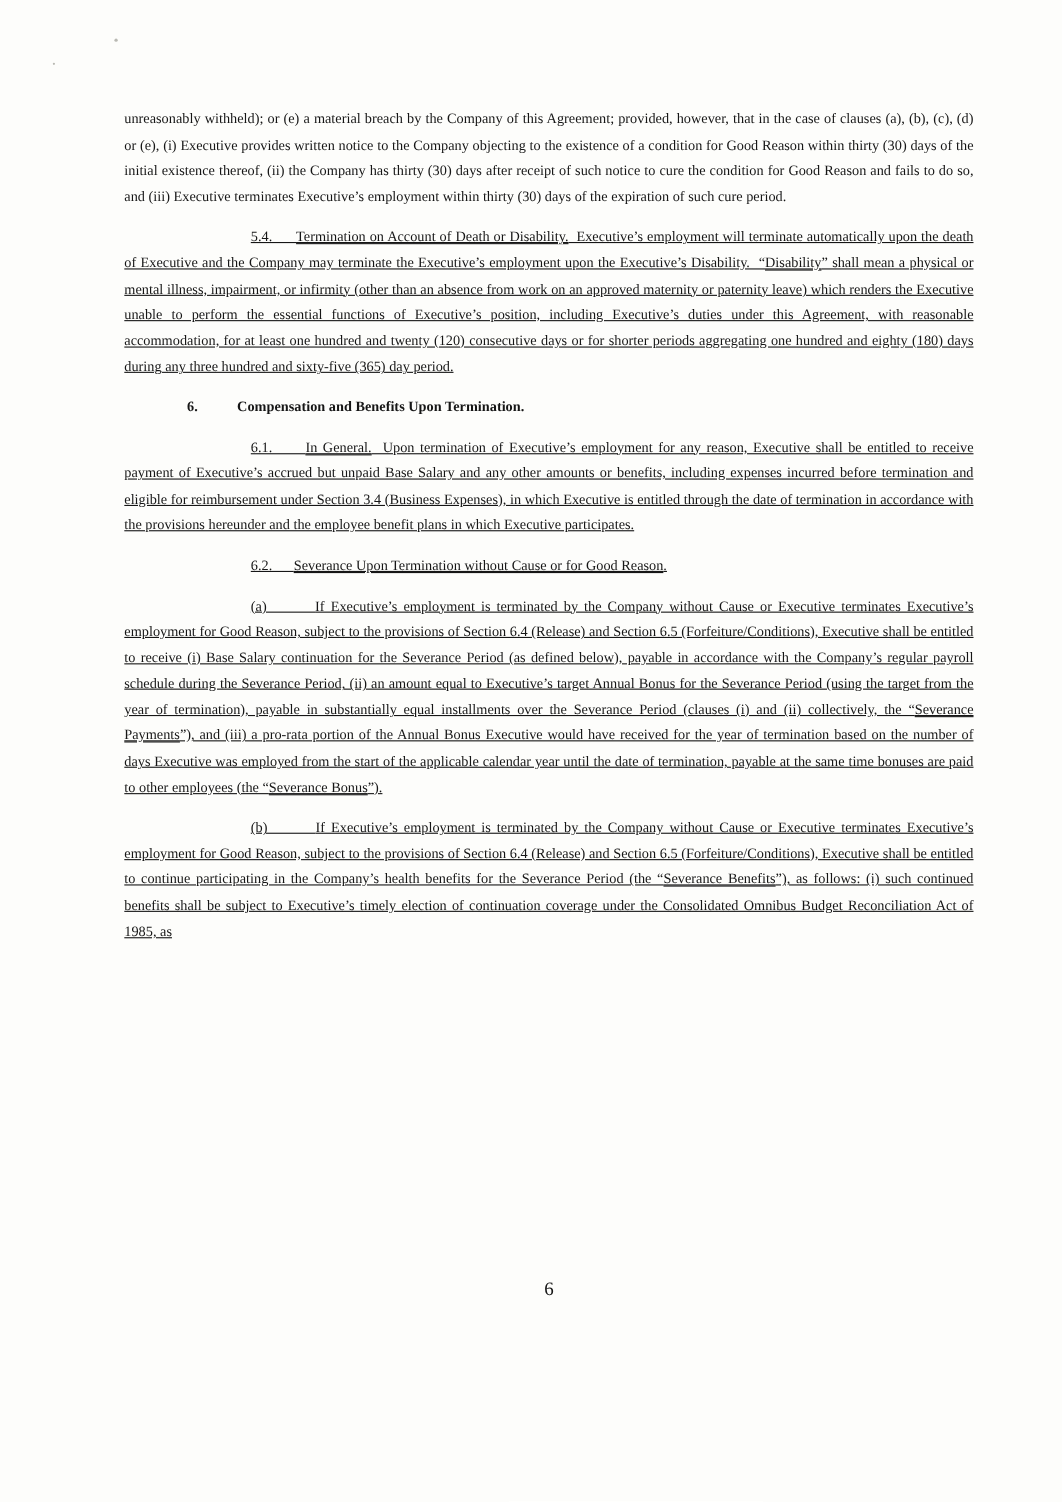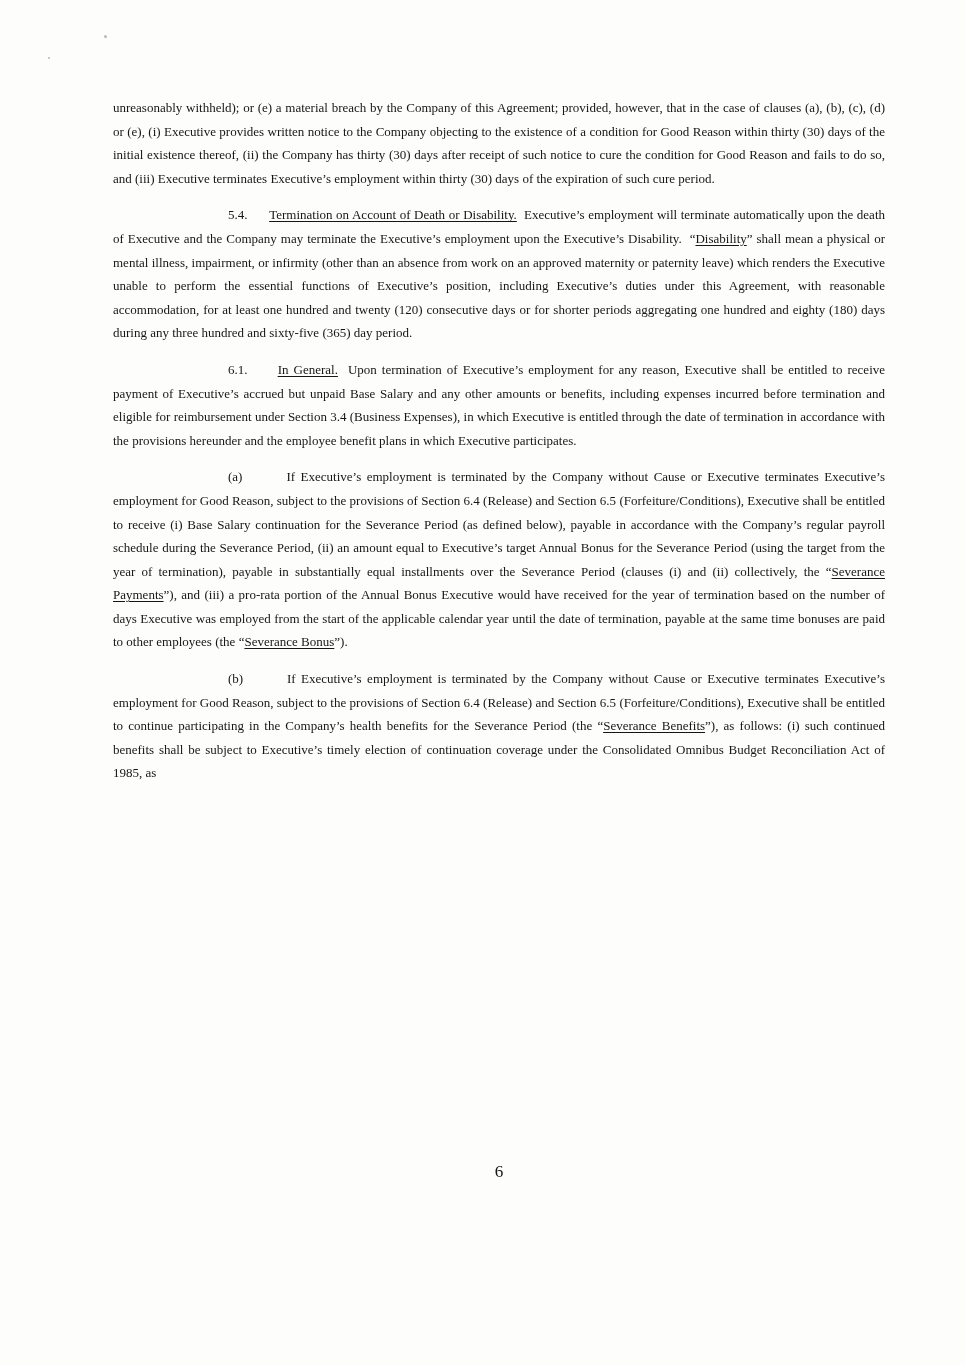--- a/index.html
+++ b/index.html
@@ -22,21 +22,21 @@
     width: 772px;
     font-family: "Liberation Serif", "DejaVu Serif", serif;
     font-size: 13px;
     line-height: 23.6px;
     color: #161616;
   }
   .para {
     margin: 0 0 13px 0;
     text-align: justify;
   }
-  .ind   { text-indent: 115px; }
+  .ind   { text-indent: 115px; text-decoration: underline; }
   .ind-h { text-indent: 57px; }
   .b { font-weight: bold; }
   .u { text-decoration: underline; text-underline-offset: 2px; }
   .page-number {
     position: absolute;
     left: 113px;
     width: 772px;
     top: 1162px;
     text-align: center;
     font-family: "Liberation Serif", "DejaVu Serif", serif;
@@ -55,19 +55,21 @@
 </head>
 <body>
 
 <div class="page">
   <span class="speck speck-1"></span>
   <span class="speck speck-2"></span>
 
   <div class="content">
     <p class="para"><span>unreasonably withheld); or (e) a material breach by the Company of this Agreement; provided, however, that in the case of clauses (a), (b), (c), (d) or (e), (i) Executive provides written notice to the Company objecting to the existence of a condition for Good Reason within thirty (30) days of the initial existence thereof, (ii) the Company has thirty (30) days after receipt of such notice to cure the condition for Good Reason and fails to do so, and (iii) Executive terminates Executive’s employment within thirty (30) days of the expiration of such cure period.</span></p>
     <p class="para ind"><span>5.4.&nbsp;&nbsp;&nbsp;&nbsp;&nbsp;&nbsp;</span><span class="u">Termination on Account of Death or Disability.</span><span>&nbsp; Executive’s employment will terminate automatically upon the death of Executive and the Company may terminate the Executive’s employment upon the Executive’s Disability.&nbsp; “</span><span class="u">Disability</span><span>” shall mean a physical or mental illness, impairment, or infirmity (other than an absence from work on an approved maternity or paternity leave) which renders the Executive unable to perform the essential functions of Executive’s position, including Executive’s duties under this Agreement, with reasonable accommodation, for at least one hundred and twenty (120) consecutive days or for shorter periods aggregating one hundred and eighty (180) days during any three hundred and sixty-five (365) day period.</span></p>
+    <p class="para ind-h"><span class="b">6.&nbsp;&nbsp;&nbsp;&nbsp;&nbsp;&nbsp;&nbsp;&nbsp;&nbsp;&nbsp;&nbsp;</span><span class="b">Compensation and Benefits Upon Termination.</span></p>
     <p class="para ind"><span>6.1.&nbsp;&nbsp;&nbsp;&nbsp;&nbsp;&nbsp;</span><span class="u">In General.</span><span>&nbsp; Upon termination of Executive’s employment for any reason, Executive shall be entitled to receive payment of Executive’s accrued but unpaid Base Salary and any other amounts or benefits, including expenses incurred before termination and eligible for reimbursement under Section 3.4 (Business Expenses), in which Executive is entitled through the date of termination in accordance with the provisions hereunder and the employee benefit plans in which Executive participates.</span></p>
+    <p class="para ind"><span>6.2.&nbsp;&nbsp;&nbsp;&nbsp;&nbsp;&nbsp;</span><span class="u">Severance Upon Termination without Cause or for Good Reason</span><span>.</span></p>
     <p class="para ind"><span>(a)&nbsp;&nbsp;&nbsp;&nbsp;&nbsp;&nbsp;&nbsp;&nbsp;</span><span>If Executive’s employment is terminated by the Company without Cause or Executive terminates Executive’s employment for Good Reason, subject to the provisions of Section 6.4 (Release) and Section 6.5 (Forfeiture/Conditions), Executive shall be entitled to receive (i) Base Salary continuation for the Severance Period (as defined below), payable in accordance with the Company’s regular payroll schedule during the Severance Period, (ii) an amount equal to Executive’s target Annual Bonus for the Severance Period (using the target from the year of termination), payable in substantially equal installments over the Severance Period (clauses (i) and (ii) collectively, the “</span><span class="u">Severance Payments</span><span>”), and (iii) a pro-rata portion of the Annual Bonus Executive would have received for the year of termination based on the number of days Executive was employed from the start of the applicable calendar year until the date of termination, payable at the same time bonuses are paid to other employees (the “</span><span class="u">Severance Bonus</span><span>”).</span></p>
     <p class="para ind"><span>(b)&nbsp;&nbsp;&nbsp;&nbsp;&nbsp;&nbsp;&nbsp;&nbsp;</span><span>If Executive’s employment is terminated by the Company without Cause or Executive terminates Executive’s employment for Good Reason, subject to the provisions of Section 6.4 (Release) and Section 6.5 (Forfeiture/Conditions), Executive shall be entitled to continue participating in the Company’s health benefits for the Severance Period (the “</span><span class="u">Severance Benefits</span><span>”), as follows: (i) such continued benefits shall be subject to Executive’s timely election of continuation coverage under the Consolidated Omnibus Budget Reconciliation Act of 1985, as</span></p>
   </div>
 
   <div class="page-number">6</div>
 </div>
 
 </body></html>

